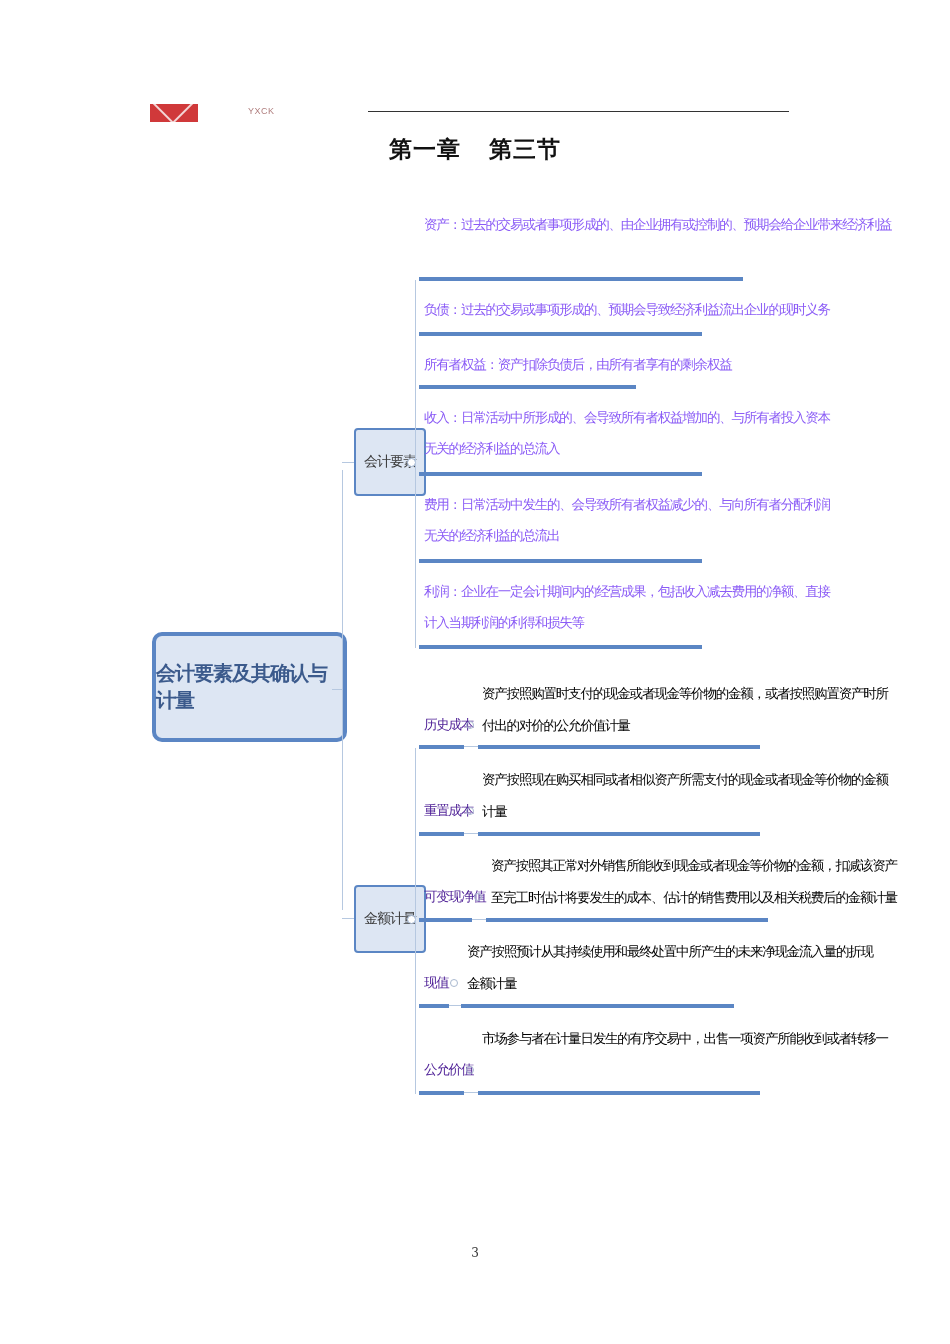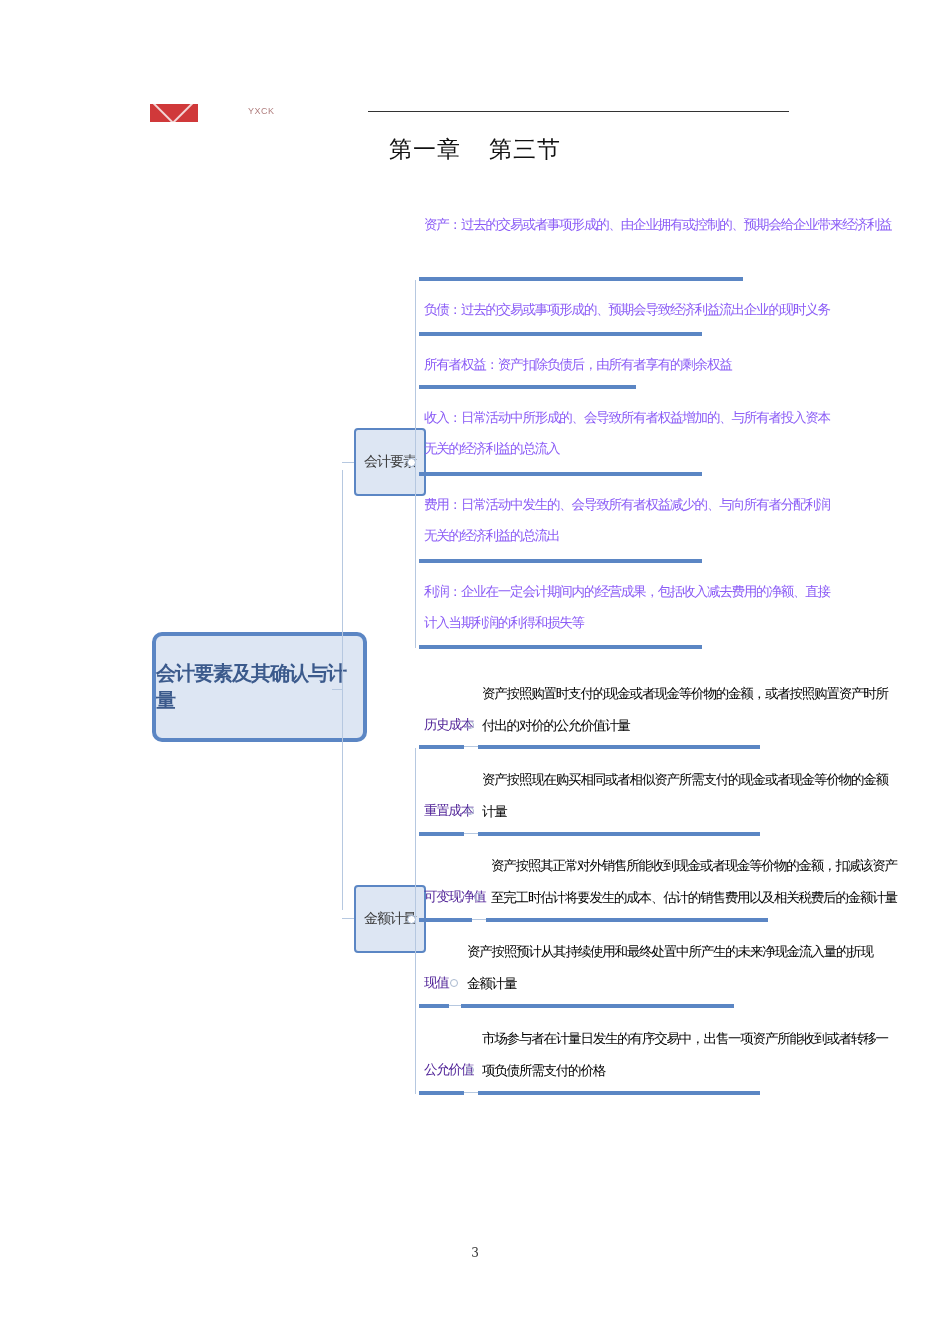--- a/index.html
+++ b/index.html
@@ -9,24 +9,24 @@
 
   
   .logo { left: 150px; top: 104px; width: 48px; height: 18px; background: #d0393a; overflow: hidden; }
   .logo::before { content: ""; position: absolute; left: 8px; top: -16px; width: 28px; height: 28px;
                   border-right: 2px solid #f3d6d6; border-bottom: 2px solid #f3d6d6; transform: rotate(45deg); }
   .brand { left: 248px; top: 106px; font-size: 9px; color: #b07e7e; letter-spacing: 0.5px;
            font-family: "Liberation Sans", sans-serif; }
   .hrule { left: 368px; top: 111px; width: 421px; height: 1px; background: #333; }
   .chapter { left: 0; width: 950px; top: 134px; text-align: center; font-size: 23px;
              font-family: "DejaVu Serif", "Liberation Serif", serif; color: #111; letter-spacing: 1px; }
-  .chapter span { margin: 16px 14px; }
+  .chapter span { margin: 16px 14px; font-weight: bold; }
 
   
-  .root { left: 152px; top: 632px; width: 215px; height: 110px; box-sizing: border-box;
+  .root { left: 152px; top: 632px; width: 195px; height: 110px; box-sizing: border-box;
           background: #dde6f3; border: 4px solid #5b86c4; border-radius: 10px;
           display: flex; align-items: center; justify-content: center; }
   .root-label { font-size: 20px; font-weight: bold; color: #3b5a8c; letter-spacing: -1px; }
 
   
   .branch { width: 72px; height: 68px; box-sizing: border-box; background: #dde6f3;
             border: 2px solid #5b86c4; border-radius: 4px;
             display: flex; align-items: center; justify-content: center; }
   .branch-label { font-size: 14px; color: #3a3a3a; letter-spacing: -1px; }
   .collapse { width: 7px; height: 7px; border: 1px solid #9fb3cf; border-radius: 50%; background: #fff; }
@@ -147,19 +147,18 @@
   <div>金额计量</div>
 </div>
 <div class="abs bar" style="left:419px; top:1004px; width:30px;"></div>
 <div class="abs hline" style="left:449px; top:1005px; width:12px;"></div>
 <div class="abs bar" style="left:461px; top:1004px; width:273px;"></div>
 
 <div class="abs mlabel" style="left:424px; top:1061px;">公允价值</div>
 <div class="abs mini-c" style="left:466px; top:1066px;"></div>
 <div class="abs mdesc" style="left:482px; top:1022px;">
   <div>市场参与者在计量日发生的有序交易中，出售一项资产所能收到或者转移一</div>
-  <div>项负债所需支付的价格</div>
 </div>
 <div class="abs bar" style="left:419px; top:1091px; width:45px;"></div>
 <div class="abs hline" style="left:464px; top:1092px; width:14px;"></div>
 <div class="abs bar" style="left:478px; top:1091px; width:282px;"></div>
 
 <div class="abs pagenum">3</div>
 
 </body></html>

